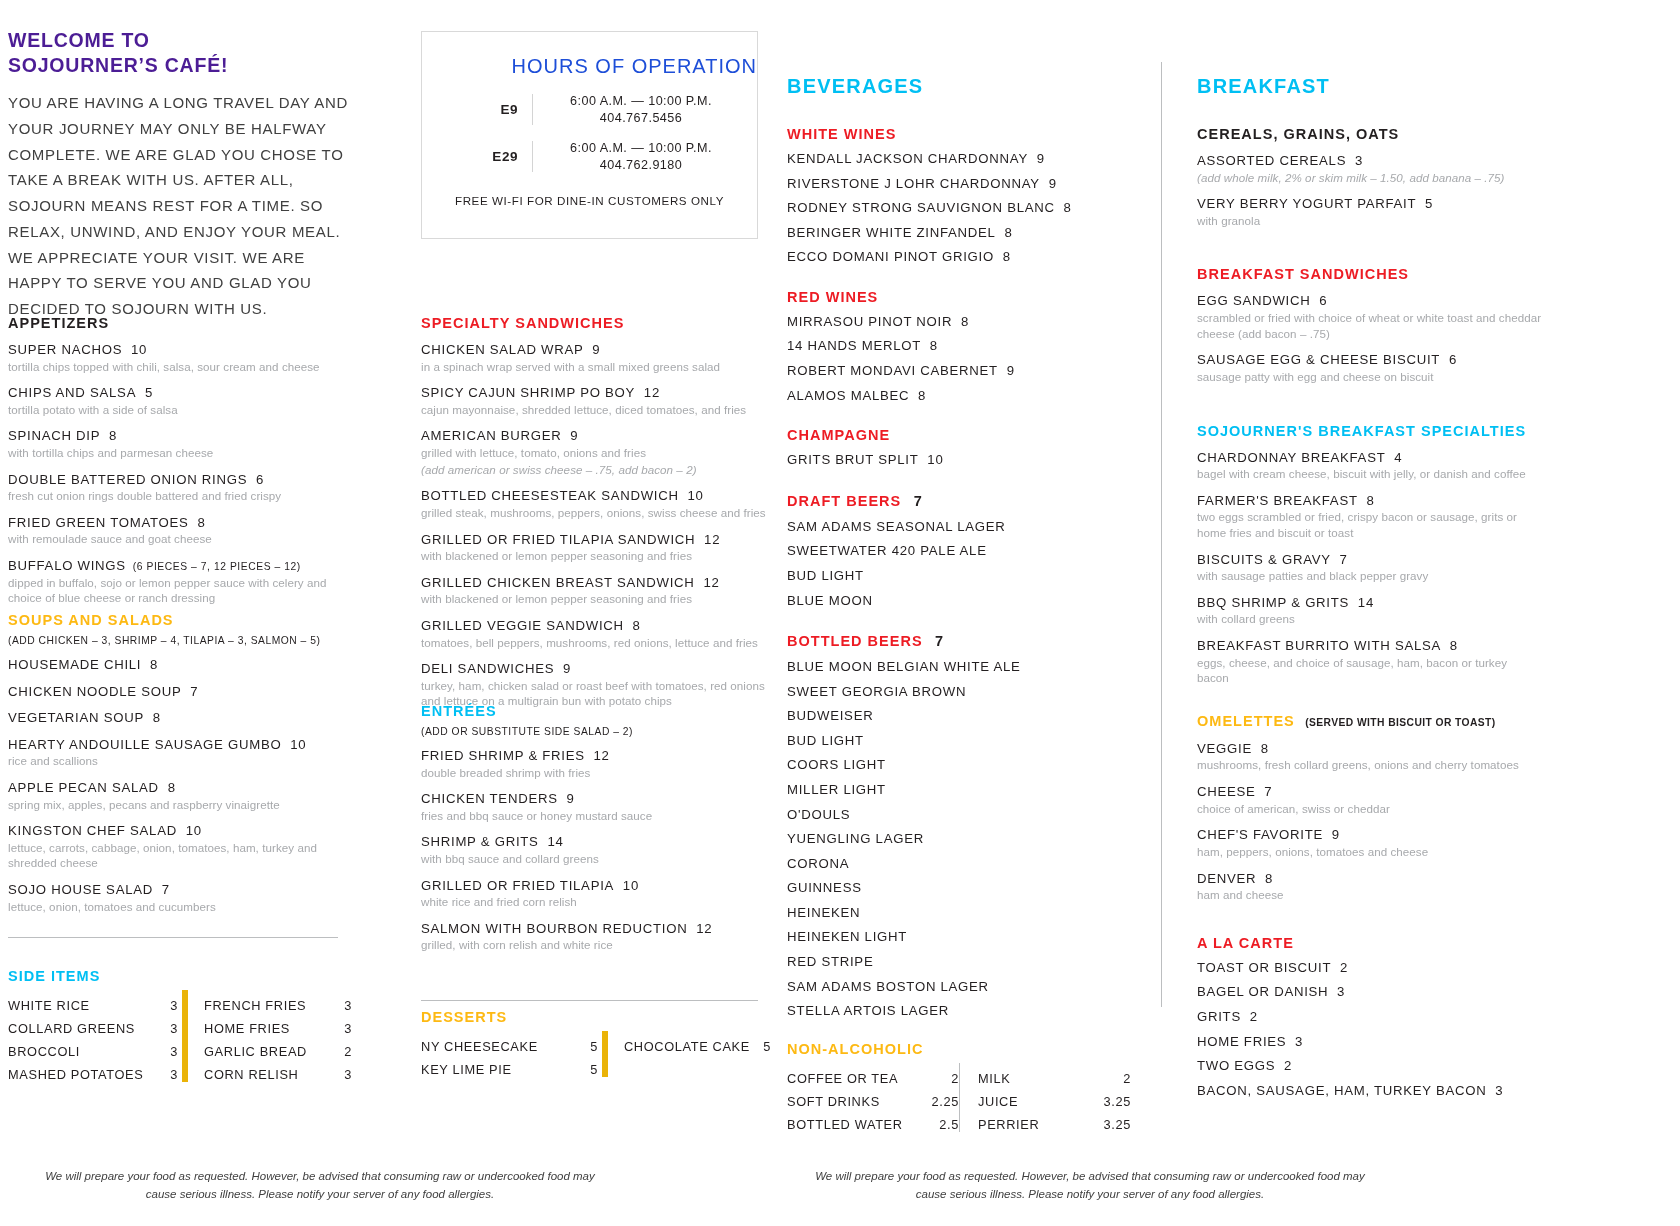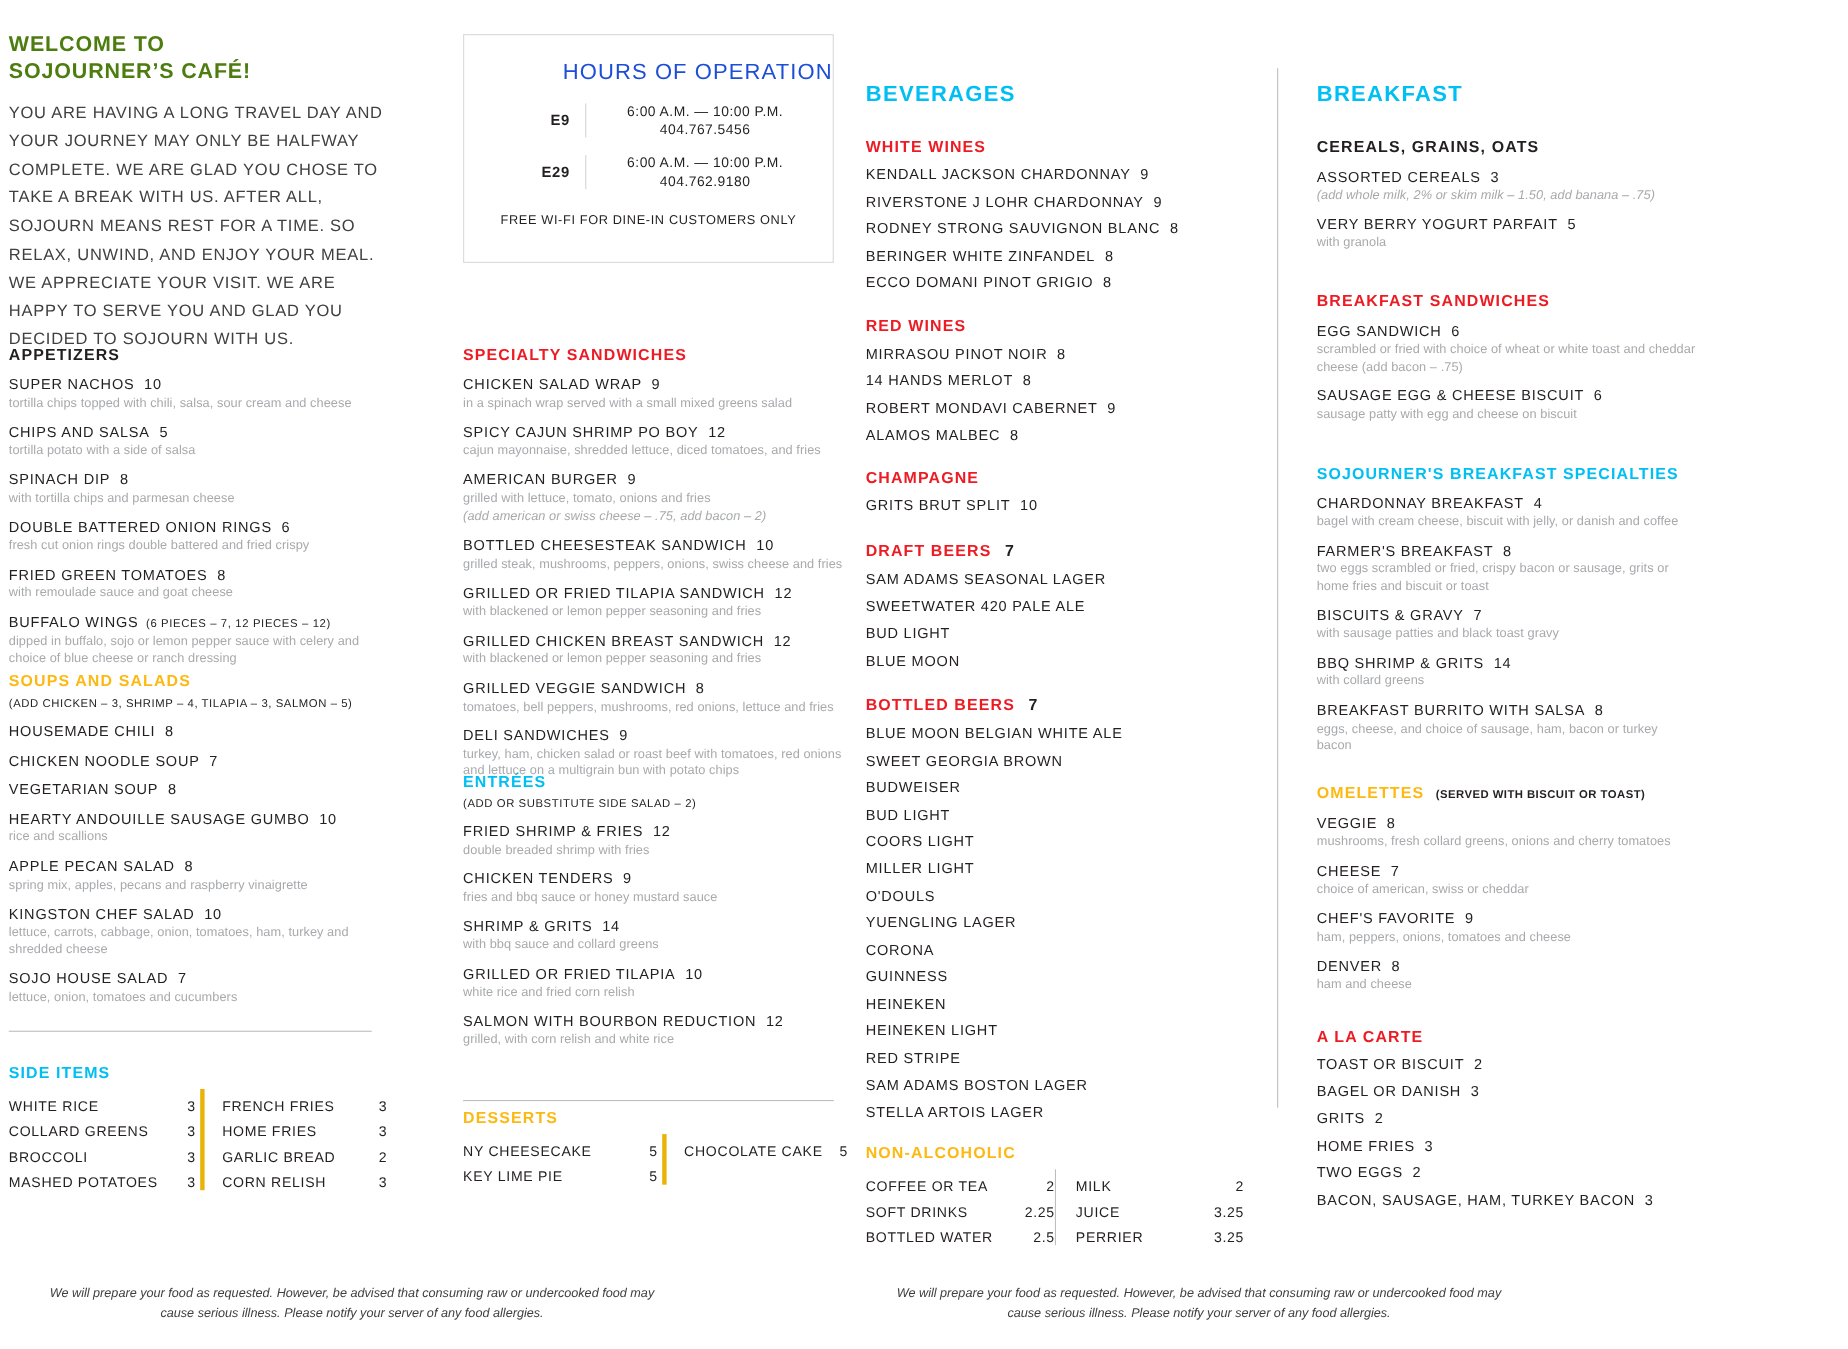--- a/index.html
+++ b/index.html
@@ -29,21 +29,21 @@
     line-height:1.35; margin-top:1px; font-weight:normal;
   }
   .desc.ital { font-style: italic; }
   .note-sm { font-size:10.3px; letter-spacing:.05em; color:#231f20; margin-top:7px; }
   .sub-paren { font-size:10.3px; letter-spacing:.04em; }
   .price-in { letter-spacing:.055em; }
 
   
   #welcome { position:absolute; left:8px; top:28px; width:345px; }
   #welcome .wtitle {
-    color:#4d7c0f; font-size:19.5px; font-weight:bold;
+    color:#4c1d95; font-size:19.5px; font-weight:bold;
     letter-spacing:.04em; line-height:1.28;
   }
   #welcome .wbody {
     margin-top:12px; font-size:15px; letter-spacing:.045em;
     line-height:1.72; color:#404040;
   }
 
   
   #hours-box {
     position:absolute; left:421px; top:31px; width:337px; height:208px;
@@ -74,21 +74,21 @@
   
   .block { position:absolute; }
   .section-title { margin-bottom:6px; }
 
   
   .hrule { position:absolute; height:1px; background:#bcbec0; }
 
   
   .pt { display:flex; }
   .pt .pcol { width:170px; }
-  .pt .pcol.right { padding-left:16px; border-left:4px solid #eab308; margin-left:4px;}
+  .pt .pcol.right { padding-left:16px; border-left:6px solid #eab308; margin-left:4px;}
   .prow { display:flex; justify-content:space-between; font-size:12.8px;
           letter-spacing:.05em; margin-top:8px; }
   .prow .pname { white-space:nowrap; }
   .prow .pval { padding-left:10px; }
 
   
   .na { display:flex; margin-top:4px; }
   .na .ncol { width:172px; }
   .na .ncol.right { padding-left:18px; border-left:1px solid #bcbec0; }
 
@@ -415,21 +415,21 @@
     </div>
 
     <div style="margin-top:38px;">
       <div class="hdr-blue-s section-title">SOJOURNER'S BREAKFAST SPECIALTIES</div>
       <div id="bspec-list">
           <div class="item"><span>CHARDONNAY BREAKFAST</span><span class="price-in">&nbsp;&nbsp;4</span></div>
           <div class="desc">bagel with cream cheese, biscuit with jelly, or danish and coffee</div>
           <div class="item"><span>FARMER'S BREAKFAST</span><span class="price-in">&nbsp;&nbsp;8</span></div>
           <div class="desc">two eggs scrambled or fried, crispy bacon or sausage, grits or home fries and biscuit or toast</div>
           <div class="item"><span>BISCUITS &amp; GRAVY</span><span class="price-in">&nbsp;&nbsp;7</span></div>
-          <div class="desc">with sausage patties and black toast gravy</div>
+          <div class="desc">with sausage patties and black pepper gravy</div>
           <div class="item"><span>BBQ SHRIMP &amp; GRITS</span><span class="price-in">&nbsp;&nbsp;14</span></div>
           <div class="desc">with collard greens</div>
           <div class="item"><span>BREAKFAST BURRITO WITH SALSA</span><span class="price-in">&nbsp;&nbsp;8</span></div>
           <div class="desc">eggs, cheese, and choice of sausage, ham, bacon or turkey bacon</div>
         </div>
     </div>
 
     <div style="margin-top:26px;">
       <div class="section-title">
         <span class="hdr-yellow">OMELETTES</span>

